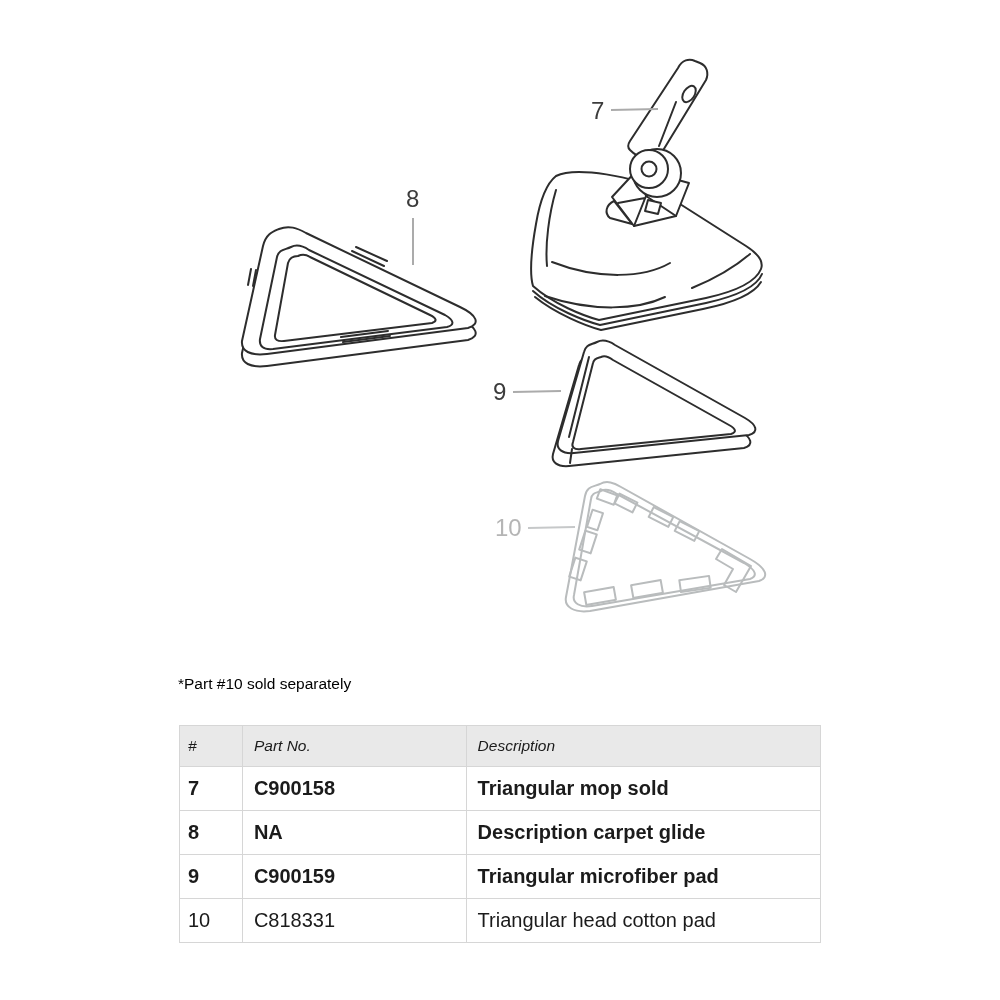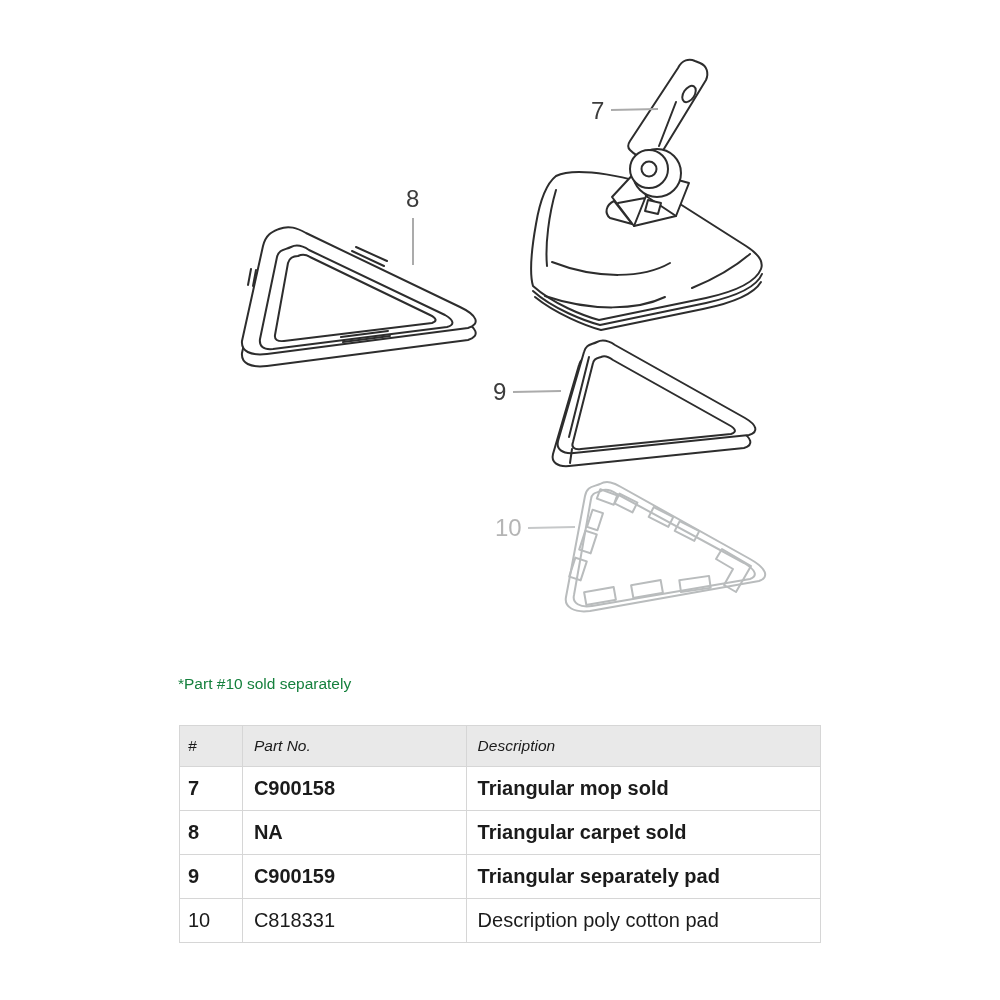--- a/index.html
+++ b/index.html
@@ -22,21 +22,21 @@
   .part-label.faded { color: #b5b5b5; }
   .lbl-7  { left: 591px; top: 97px; }
   .lbl-8  { left: 406px; top: 185px; }
   .lbl-9  { left: 493px; top: 378px; }
   .lbl-10 { left: 495px; top: 514px; }
   .footnote {
     position: absolute;
     left: 178px;
     top: 675px;
     font-size: 15.5px;
-    color: #15803d;
+    color: #000000;
   }
   table.parts {
     position: absolute;
     left: 179px;
     top: 725px;
     width: 642px;
     border-collapse: collapse;
     color: #1b1b1b;
   }
   table.parts th, table.parts td {
@@ -168,28 +168,28 @@
     </thead>
     <tbody>
       <tr class="emph">
         <td class="col-num">7</td>
         <td>C900158</td>
         <td>Triangular mop sold</td>
       </tr>
       <tr class="emph">
         <td class="col-num">8</td>
         <td>NA</td>
-        <td>Triangular carpet sold</td>
+        <td>Description carpet glide</td>
       </tr>
       <tr class="emph">
         <td class="col-num">9</td>
         <td>C900159</td>
-        <td>Triangular separately pad</td>
+        <td>Triangular microfiber pad</td>
       </tr>
       <tr>
         <td class="col-num">10</td>
         <td>C818331</td>
-        <td>Description poly cotton pad</td>
+        <td>Triangular head cotton pad</td>
       </tr>
     </tbody>
   </table>
 
 </div>
 
 </body></html>

